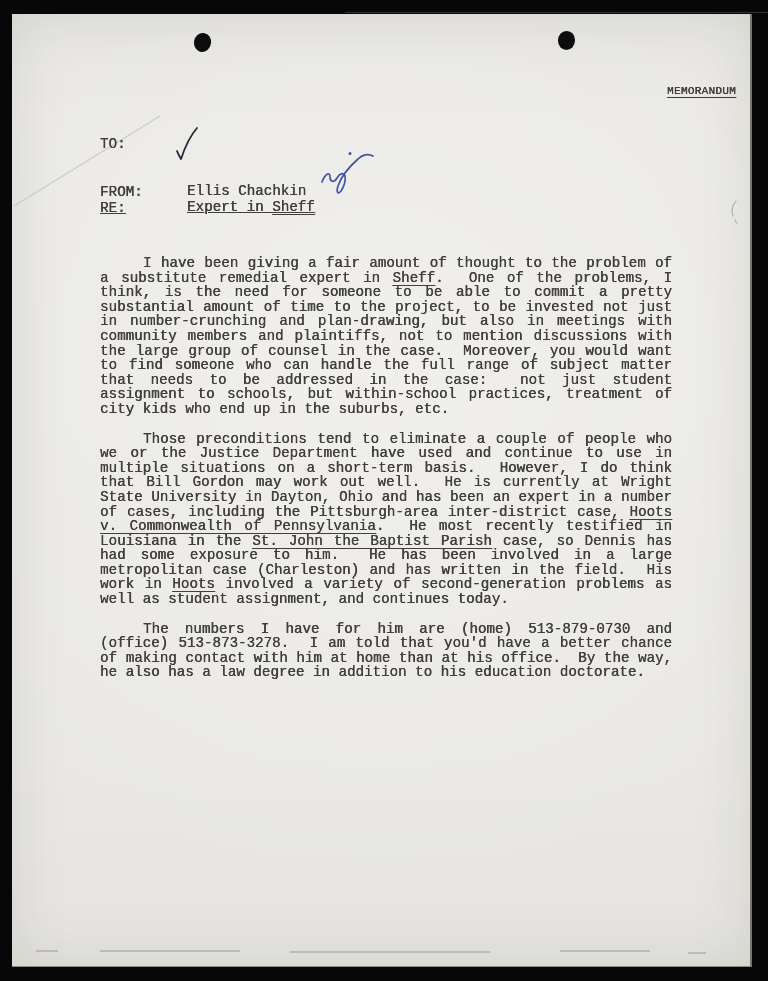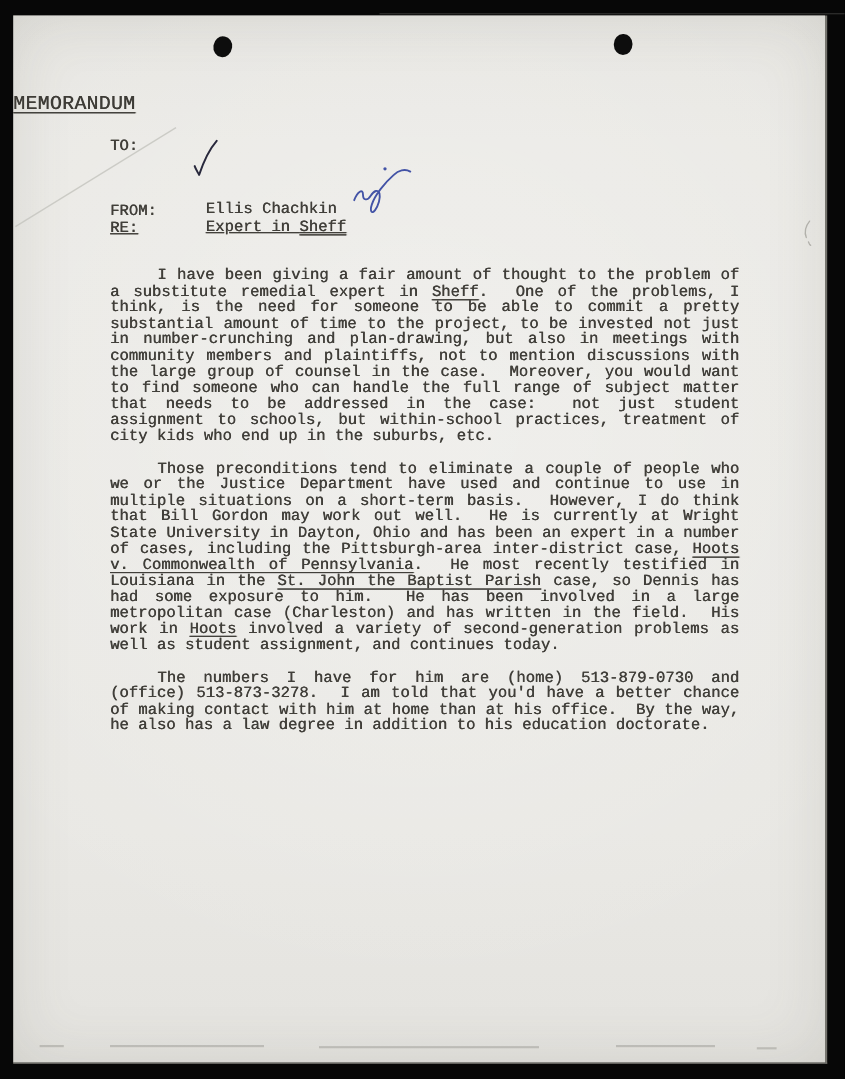--- a/index.html
+++ b/index.html
@@ -33,41 +33,41 @@
     position: absolute;
     width: 17px; height: 19px;
     background: #0d0d0d;
     border-radius: 50% 48% 52% 50%;
   }
   .hole-left  { left: 182px; top: 19px; transform: rotate(8deg); }
   .hole-right { left: 546px; top: 17px; }
   .crease, .margin-mark, .annot { position: absolute; pointer-events: none; }
   .title {
     position: absolute; top: 71px; left: 0; right: 14px;
-    text-align: left;
-    font-size: 18px; font-weight: 400;
+    text-align: right;
+    font-size: 11px; font-weight: 400;
     letter-spacing: 0.3px;
     color: #3e3c37;
     text-shadow: 0.35px 0 0 currentColor;
     text-decoration: underline;
     text-underline-offset: 3px;
   }
   .hdr-label, .hdr-value, .para {
     font-size: 14.2px;
     color: #413f3a;
     text-shadow: 0.35px 0 0 currentColor;
   }
   .hdr-label { position: absolute; left: 88px; white-space: pre; }
   .hdr-value { position: absolute; left: 175px; white-space: pre; line-height: 15px; }
-  .row-to    { top: 111px; }
+  .row-to    { top: 122px; }
   .row-from  { top: 170px; }
   .row-re    { top: 186px; text-decoration: underline; }
   .body-text {
     position: absolute;
-    top: 230px; left: 88px; width: 572px; font-family: Liberation Mono, monospace;
+    top: 242px; left: 88px; width: 572px; font-family: Liberation Mono, monospace;
   }
   .para {
     margin: 0 0 15px 0;
     line-height: 14.6px;
     text-align: justify;
     text-indent: 43px;
   }
   .para span.u, .hdr-value span.u {
     text-decoration: underline;
     text-underline-offset: 2.5px;

